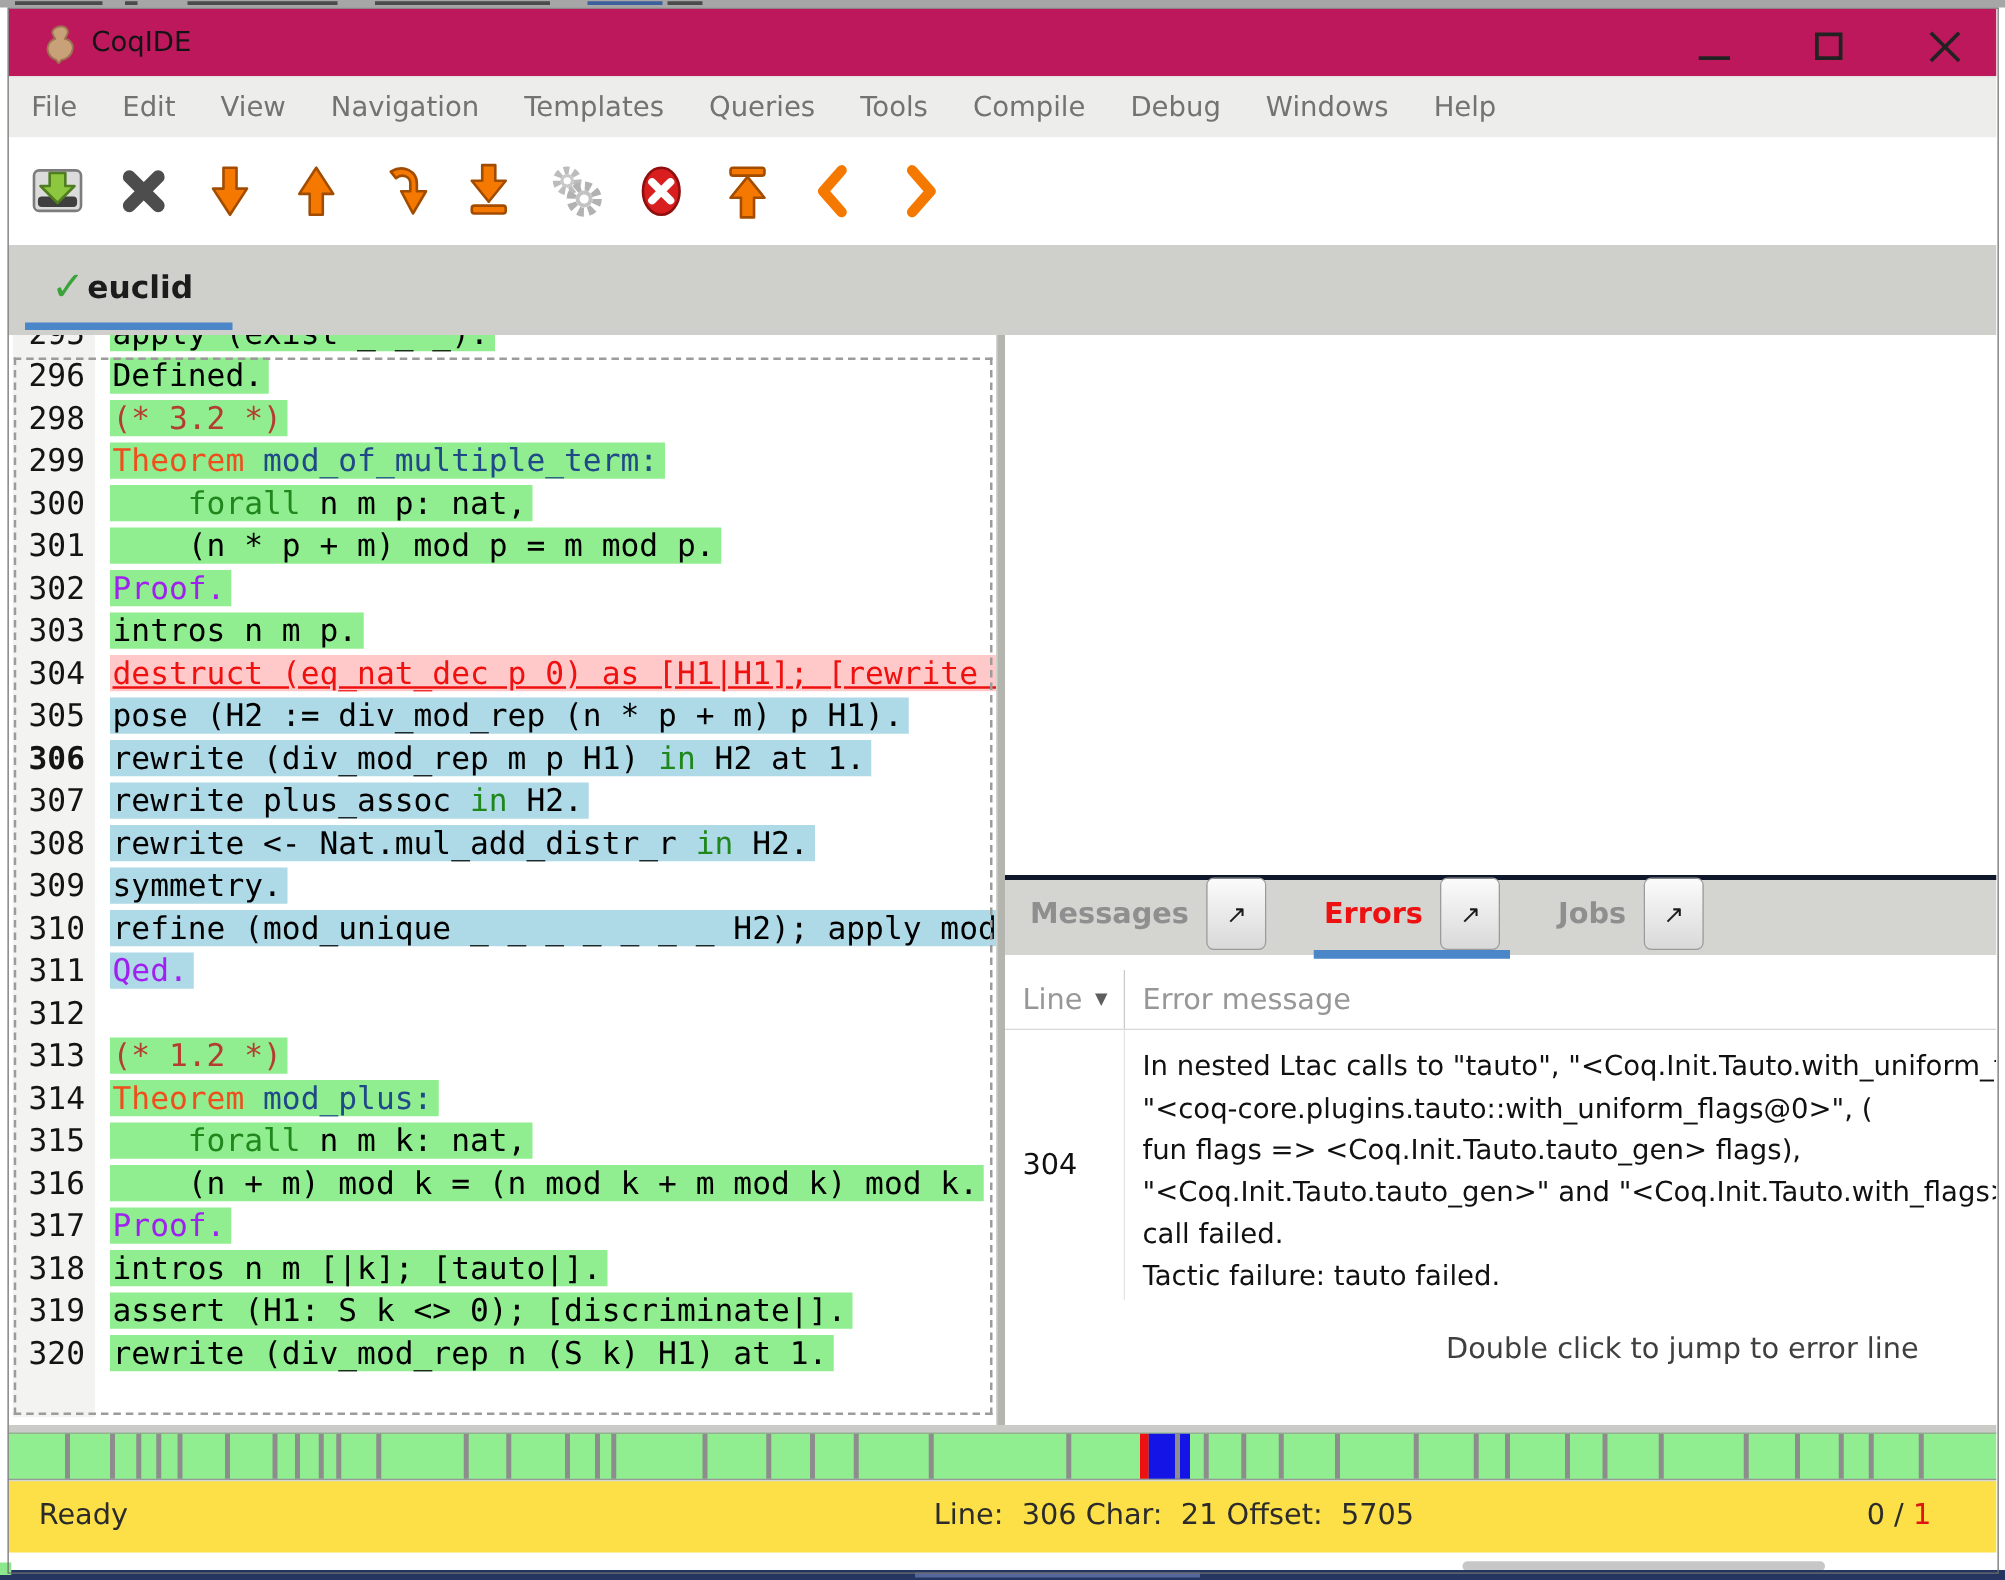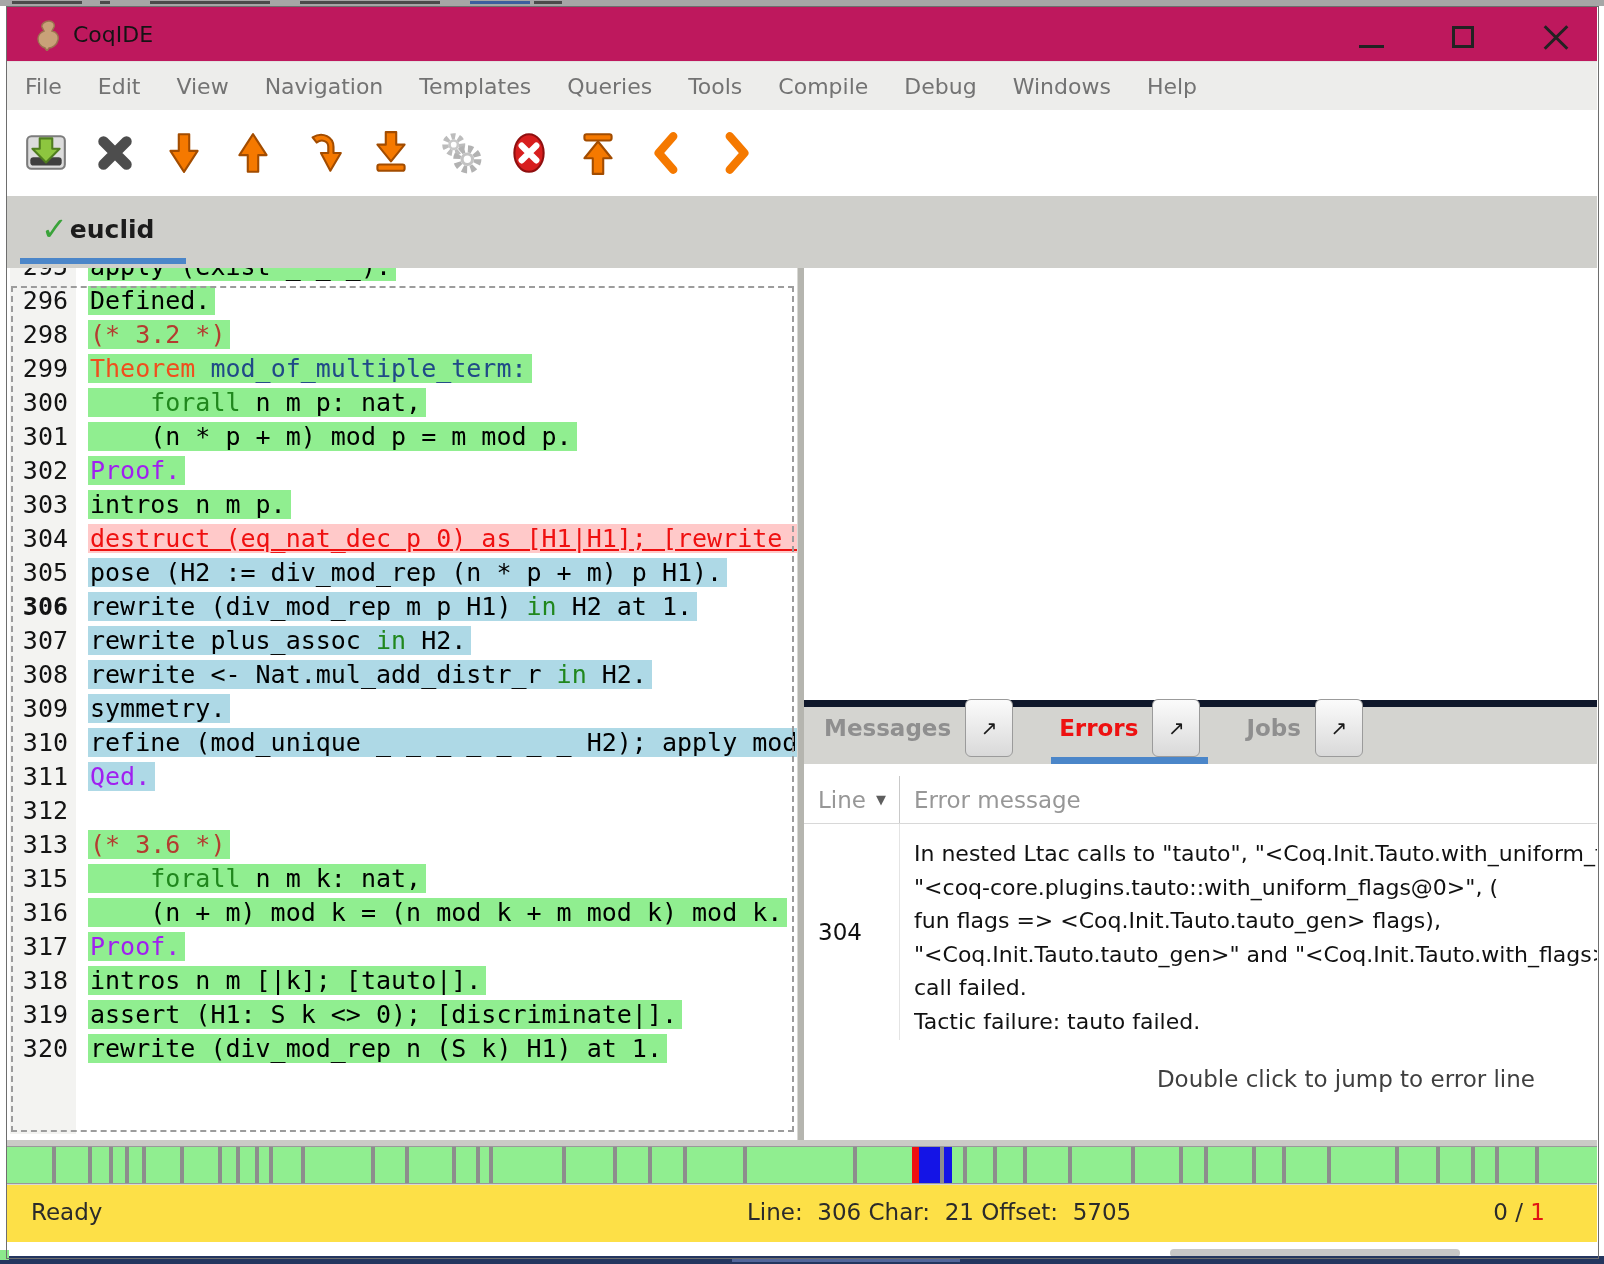--- a/index.html
+++ b/index.html
@@ -46,22 +46,22 @@
   .ct{padding-left:12px;flex:none}
   .hl{padding:0 5px 0 2px}
   .hl-green{background:#90ee90}.hl-blue{background:#aed9e6}.hl-pink{background:#ffc9c9}
   .s-p{color:#000}.s-v{color:#ef4f1d}.s-i{color:#204a87}.s-q{color:#a020f0}
   .s-c{color:#b43c30}.s-g{color:#20871d}
   .s-e{color:#ef1010;text-decoration:underline}
   .focus-dash{position:absolute;left:1px;top:18px;right:3px;bottom:2px;border:2px dashed #9c9c9c;pointer-events:none}
   
   .splitter{position:absolute;left:797px;top:268px;width:7px;height:872px;background:#b5b5af;border-left:1px solid #d8d8d4;box-sizing:border-box;cursor:col-resize}
   .goals{position:absolute;left:804px;top:268px;width:793px;height:432px;background:#fff}
-  .nb-header{position:absolute;left:804px;top:700px;width:793px;height:64px;background:#d4d4d0;border-top:7px solid #0f172a;
-             display:flex;align-items:flex-end;padding-left:12px;box-sizing:border-box}
+  .nb-header{position:absolute;left:804px;top:700px;width:793px;height:64px;background:#d4d4d0;border-top:4px solid #0f172a;
+             display:flex;align-items:center;padding-left:12px;box-sizing:border-box}
   .nbtab{display:flex;align-items:center;gap:14px;padding:0 8px;margin-right:30px;border-bottom:7px solid transparent;cursor:pointer}
   .nbtab.active{border-bottom-color:#4b86c9}
   .nblabel{font-size:23px;font-weight:bold;color:#8f8f8f}
   .nbtab.active .nblabel{color:#ee1111}
   .detach{width:46px;height:56px;border:1px solid #9b9b9b;border-radius:6px;background:linear-gradient(#fbfbfb,#d9d9d9);
           display:flex;align-items:center;justify-content:center;cursor:pointer}
   .detach span{font-size:20px;color:#1a1a1a}
   .tbl-header{position:absolute;left:804px;top:776px;width:793px;height:48px;background:#fff;border-bottom:1px solid #d8d8d8;
               display:flex;box-sizing:border-box}
   .col-line{width:96px;flex:none;display:flex;align-items:center;gap:10px;padding-left:14px;border-right:1px solid #c9c9c9;box-sizing:border-box;cursor:pointer}
@@ -241,21 +241,22 @@
       <div class="crow"><span class="ln">303</span><span class="ct"><span class="hl hl-green"><span class="s-p">intros n m p.</span></span></span></div>
       <div class="crow"><span class="ln">304</span><span class="ct"><span class="hl hl-pink"><span class="s-e">destruct (eq_nat_dec p 0) as [H1|H1]; [rewrite H1|].</span></span></span></div>
       <div class="crow"><span class="ln">305</span><span class="ct"><span class="hl hl-blue"><span class="s-p">pose (H2 := div_mod_rep (n * p + m) p H1).</span></span></span></div>
       <div class="crow"><span class="ln b">306</span><span class="ct"><span class="hl hl-blue"><span class="s-p">rewrite (div_mod_rep m p H1) </span><span class="s-g">in</span><span class="s-p"> H2 at 1.</span></span></span></div>
       <div class="crow"><span class="ln">307</span><span class="ct"><span class="hl hl-blue"><span class="s-p">rewrite plus_assoc </span><span class="s-g">in</span><span class="s-p"> H2.</span></span></span></div>
       <div class="crow"><span class="ln">308</span><span class="ct"><span class="hl hl-blue"><span class="s-p">rewrite &lt;- Nat.mul_add_distr_r </span><span class="s-g">in</span><span class="s-p"> H2.</span></span></span></div>
       <div class="crow"><span class="ln">309</span><span class="ct"><span class="hl hl-blue"><span class="s-p">symmetry.</span></span></span></div>
       <div class="crow"><span class="ln">310</span><span class="ct"><span class="hl hl-blue"><span class="s-p">refine (mod_unique _ _ _ _ _ _ _ H2); apply mod_bound_pos.</span></span></span></div>
       <div class="crow"><span class="ln">311</span><span class="ct"><span class="hl hl-blue"><span class="s-q">Qed.</span></span></span></div>
       <div class="crow"><span class="ln">312</span><span class="ct"></span></div>
-      <div class="crow"><span class="ln">313</span><span class="ct"><span class="hl hl-green"><span class="s-c">(* 3.6 *)</span></span></span></div>
+      <div class="crow"><span class="ln">313</span><span class="ct"><span class="hl hl-green"><span class="s-c">(* 1.2 *)</span></span></span></div>
+      <div class="crow"><span class="ln">314</span><span class="ct"><span class="hl hl-green"><span class="s-v">Theorem</span><span class="s-p"> </span><span class="s-i">mod_plus:</span></span></span></div>
       <div class="crow"><span class="ln">315</span><span class="ct"><span class="hl hl-green"><span class="s-p">    </span><span class="s-g">forall</span><span class="s-p"> n m k: nat,</span></span></span></div>
       <div class="crow"><span class="ln">316</span><span class="ct"><span class="hl hl-green"><span class="s-p">    (n + m) mod k = (n mod k + m mod k) mod k.</span></span></span></div>
       <div class="crow"><span class="ln">317</span><span class="ct"><span class="hl hl-green"><span class="s-q">Proof.</span></span></span></div>
       <div class="crow"><span class="ln">318</span><span class="ct"><span class="hl hl-green"><span class="s-p">intros n m [|k]; [tauto|].</span></span></span></div>
       <div class="crow"><span class="ln">319</span><span class="ct"><span class="hl hl-green"><span class="s-p">assert (H1: S k &lt;&gt; 0); [discriminate|].</span></span></span></div>
       <div class="crow"><span class="ln">320</span><span class="ct"><span class="hl hl-green"><span class="s-p">rewrite (div_mod_rep n (S k) H1) at 1.</span></span></span></div>
     </div>
   <div class="focus-dash"></div>
 </div>
 

